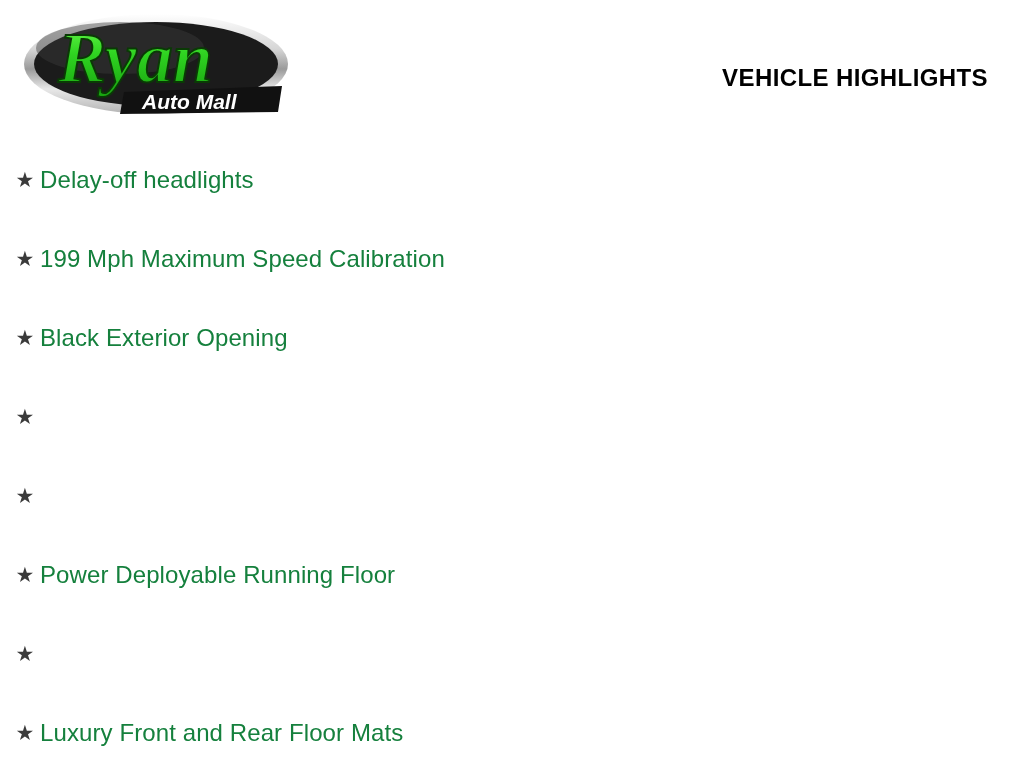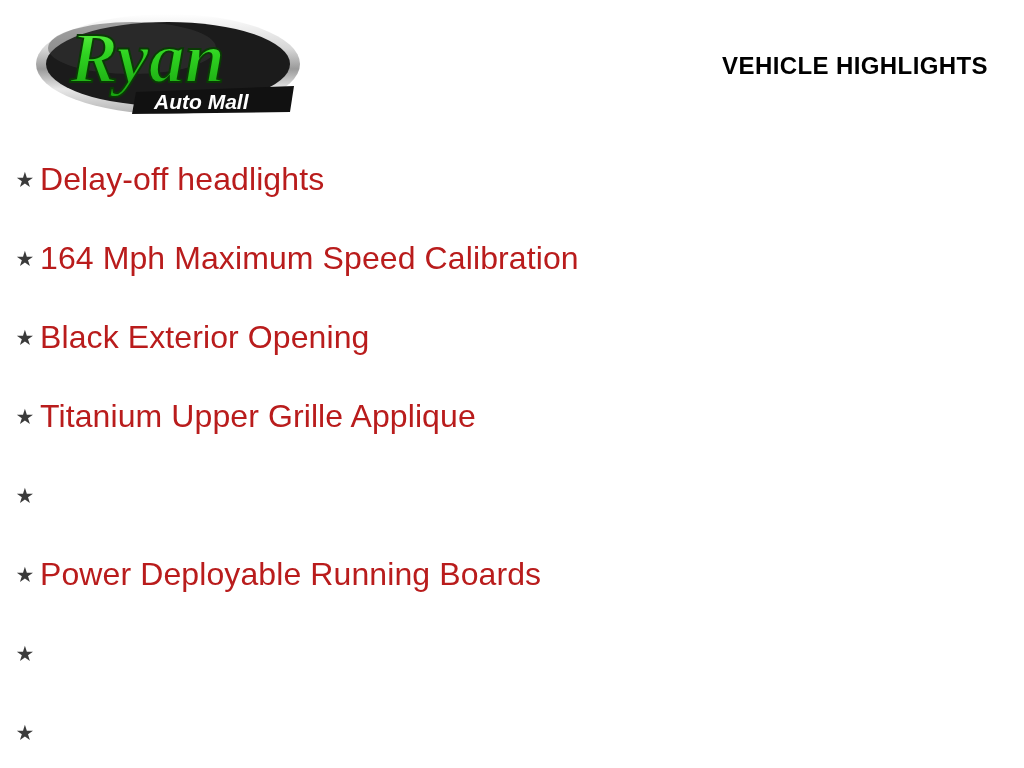--- a/index.html
+++ b/index.html
@@ -20,33 +20,33 @@
     height: 768px;
   }
 
   
   .header {
     position: relative;
     height: 124px;
   }
   .logo {
     position: absolute;
-    left: 32px;
+    left: 20px;
     top: 8px;
     width: 272px;
     height: 112px;
     text-align: right;
   }
   .logo svg {
     display: block;
   }
   .header-title {
     position: absolute;
     right: 36px;
-    top: 52px;
+    top: 64px;
     font-size: 24px;
     font-weight: bold;
     letter-spacing: 0.4px;
     color: #000000;
     white-space: nowrap;
   }
 
   
   .highlights {
     position: absolute;
@@ -62,22 +62,22 @@
   }
   .star-icon {
     width: 30px;
     flex: 0 0 30px;
     text-align: center;
     font-size: 21px;
     line-height: 1;
     color: #3a3a3a;
   }
   .highlight-label {
-    font-size: 32px;
-    color: #b91c1c;
+    font-size: 24px;
+    color: #15803d;
     letter-spacing: 0.1px;
     white-space: nowrap;
   }
 </style>
 </head>
 <body>
 
 <div class="page">
 
   <div class="header">
@@ -117,44 +117,44 @@
 
   <div class="highlights">
 
     <div class="highlight-row">
       <span class="star-icon">★</span>
       <span class="highlight-label">Delay-off headlights</span>
     </div>
 
     <div class="highlight-row">
       <span class="star-icon">★</span>
-      <span class="highlight-label">164 Mph Maximum Speed Calibration</span>
+      <span class="highlight-label">199 Mph Maximum Speed Calibration</span>
     </div>
 
     <div class="highlight-row">
       <span class="star-icon">★</span>
       <span class="highlight-label">Black Exterior Opening</span>
-    </div>
-
-    <div class="highlight-row">
-      <span class="star-icon">★</span>
-      <span class="highlight-label">Titanium Upper Grille Applique</span>
-    </div>
-
-    <div class="highlight-row">
-      <span class="star-icon">★</span>
-    </div>
-
-    <div class="highlight-row">
-      <span class="star-icon">★</span>
-      <span class="highlight-label">Power Deployable Running Boards</span>
     </div>
 
     <div class="highlight-row">
       <span class="star-icon">★</span>
     </div>
 
     <div class="highlight-row">
       <span class="star-icon">★</span>
     </div>
 
+    <div class="highlight-row">
+      <span class="star-icon">★</span>
+      <span class="highlight-label">Power Deployable Running Floor</span>
+    </div>
+
+    <div class="highlight-row">
+      <span class="star-icon">★</span>
+    </div>
+
+    <div class="highlight-row">
+      <span class="star-icon">★</span>
+      <span class="highlight-label">Luxury Front and Rear Floor Mats</span>
+    </div>
+
   </div>
 </div>
 
 </body></html>

